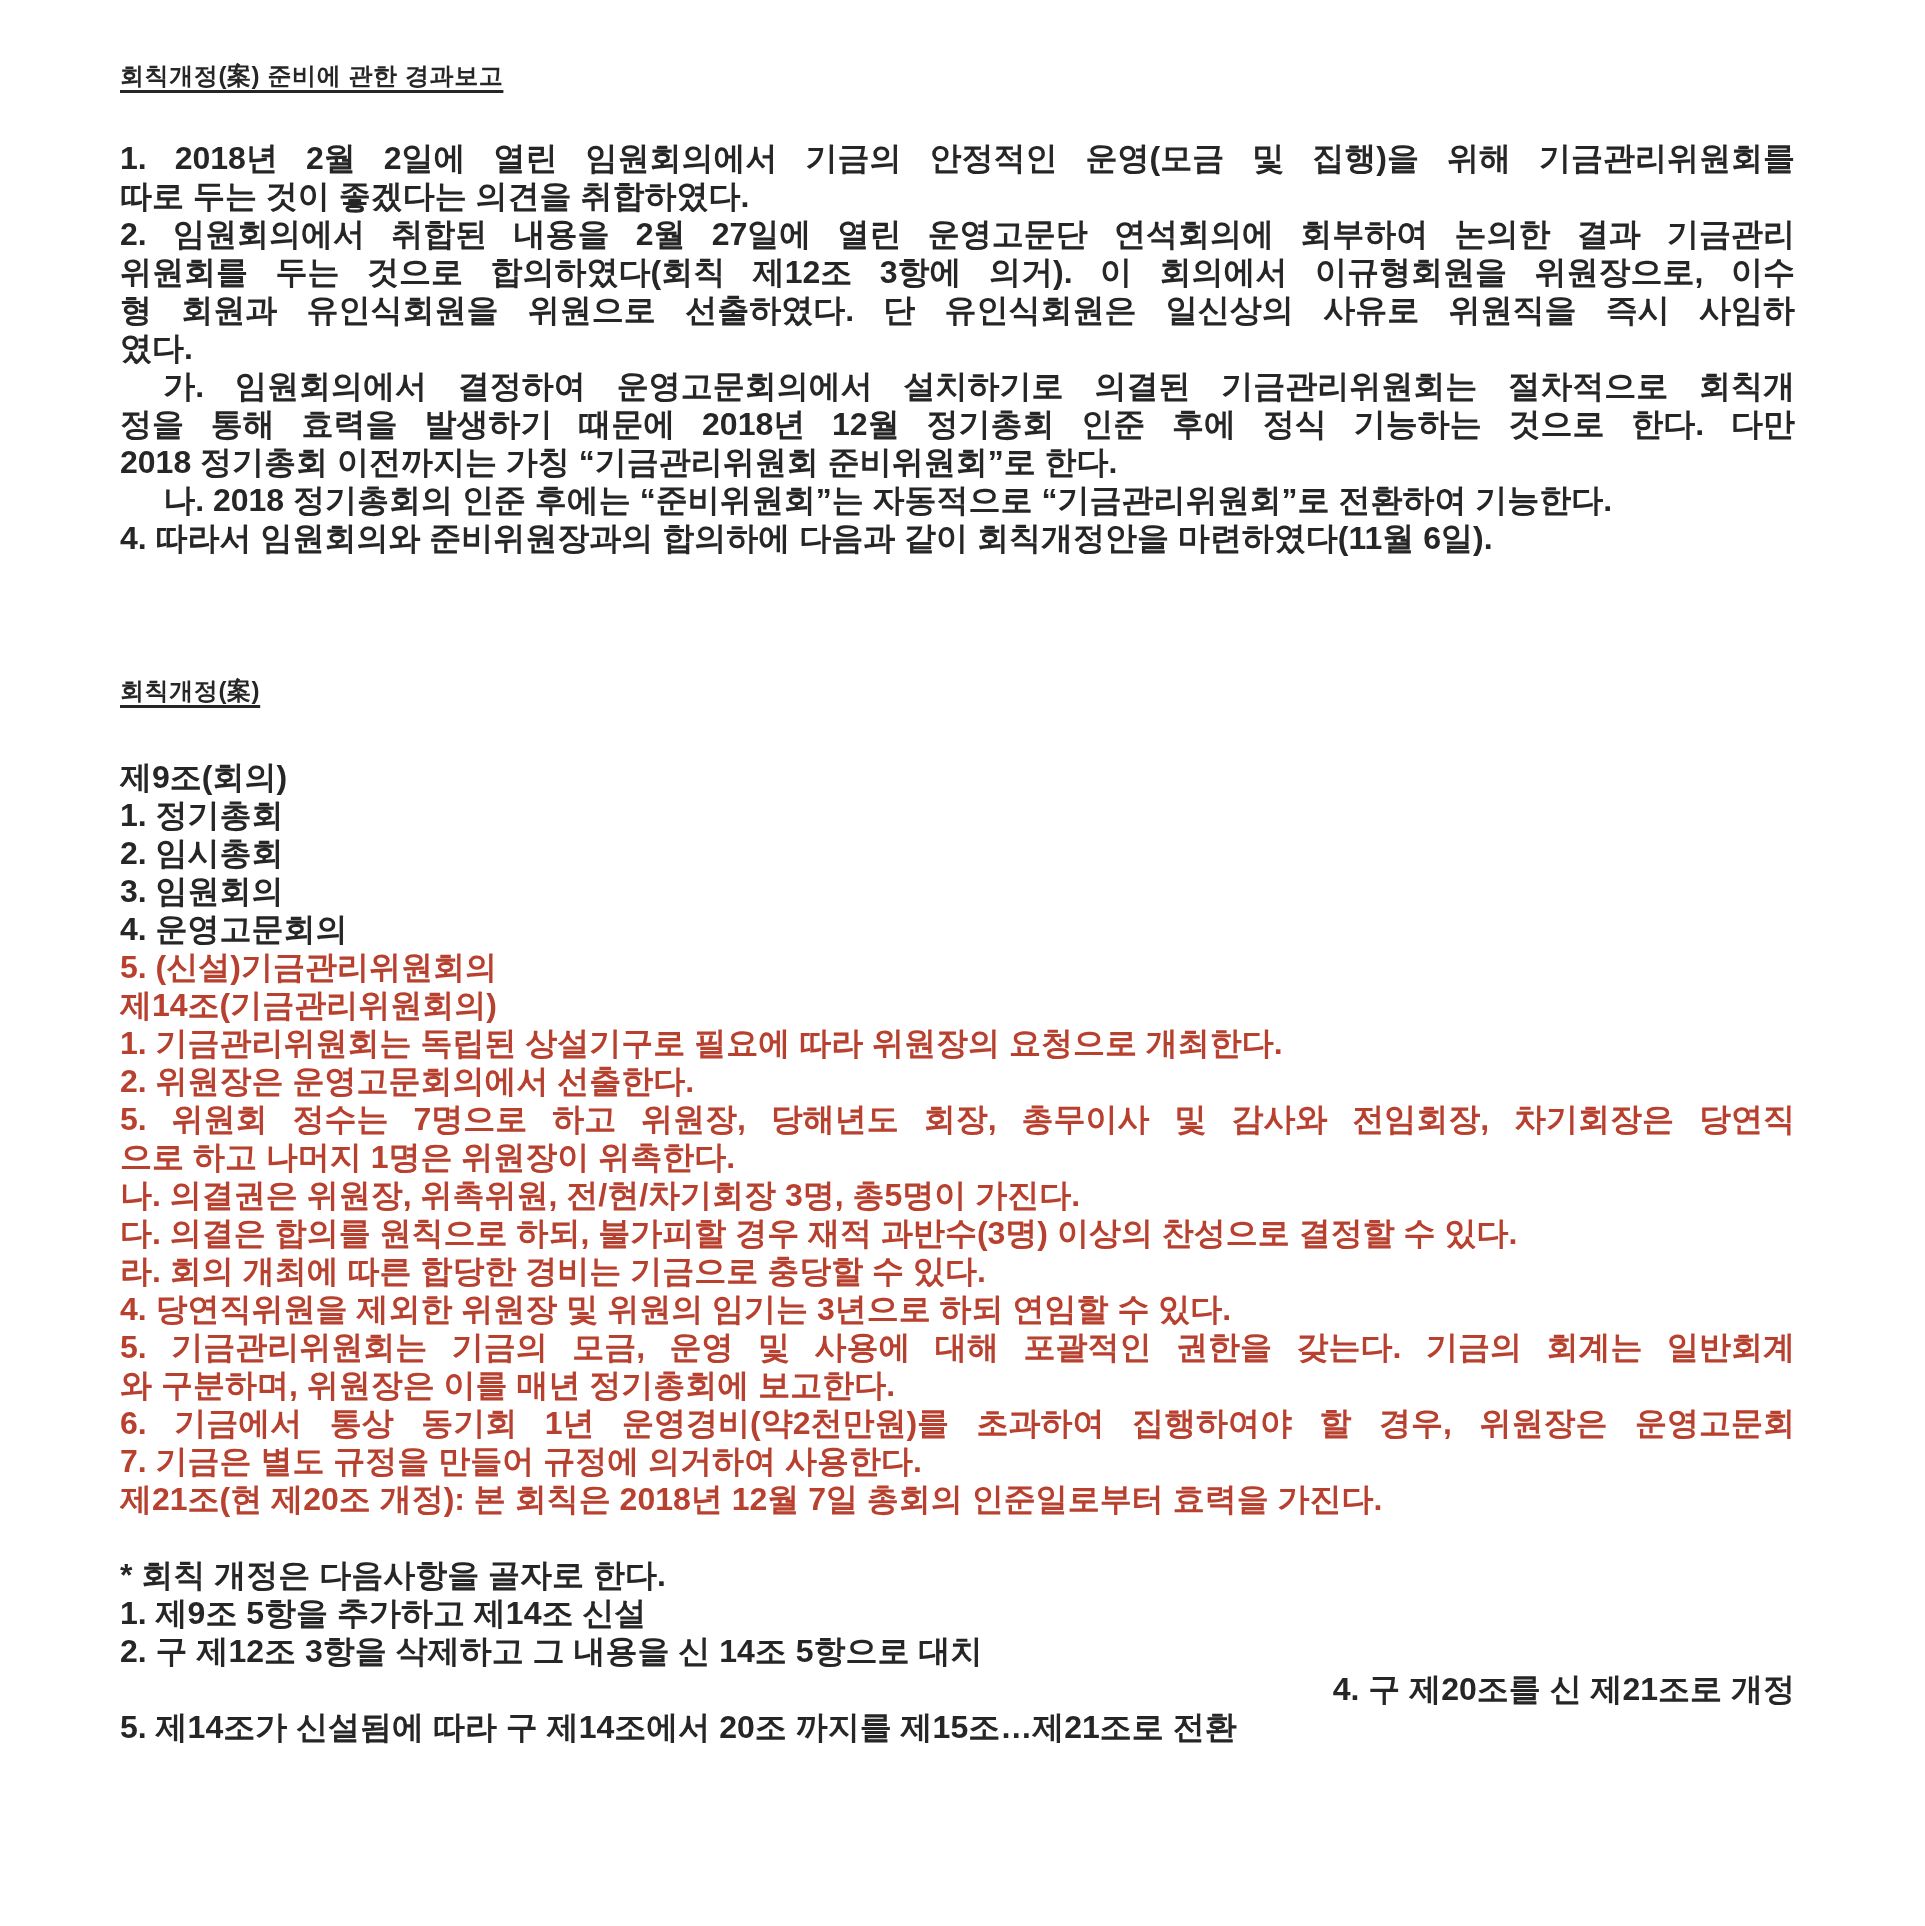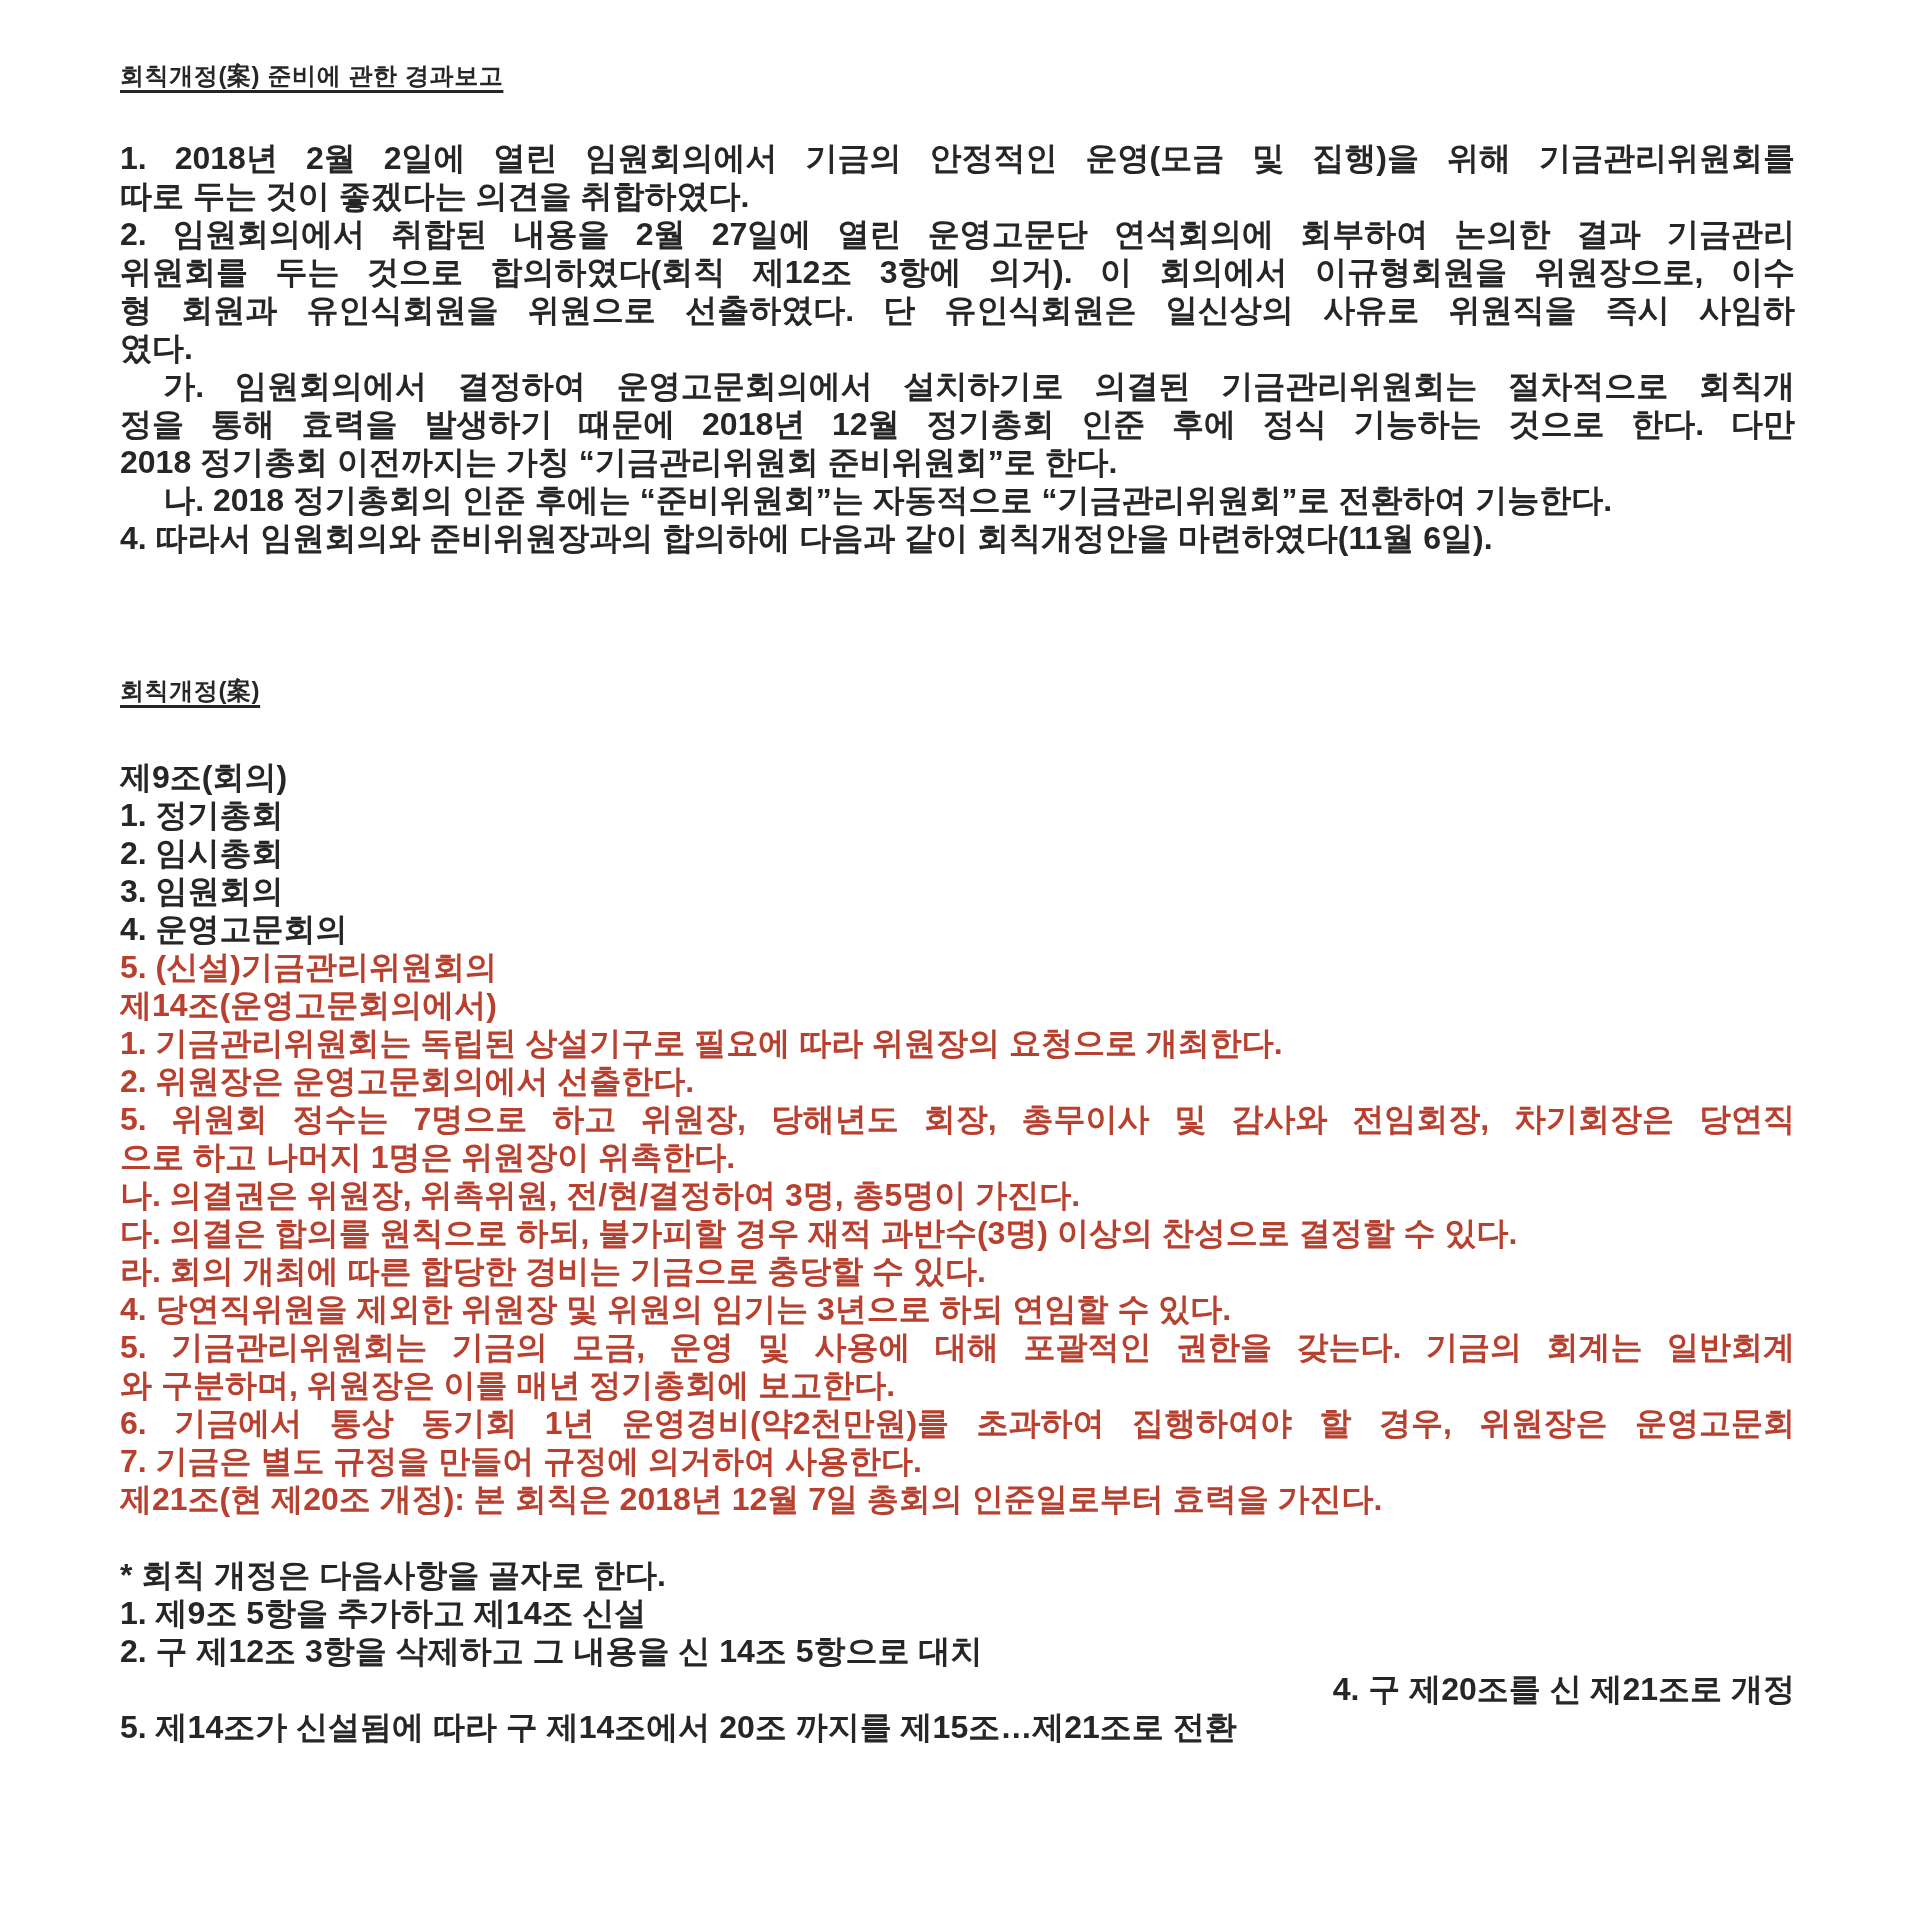--- a/index.html
+++ b/index.html
@@ -85,26 +85,26 @@
   <section>
     <h2 class="doc-title amendment-title">회칙개정(案)</h2>
     <div class="body-block">
 
     <p class="ln" style="color: rgb(38, 38, 38);">제9조(회의)</p>
         <p class="ln" style="color: rgb(38, 38, 38);">1. 정기총회</p>
         <p class="ln" style="color: rgb(38, 38, 38);">2. 임시총회</p>
         <p class="ln" style="color: rgb(38, 38, 38);">3. 임원회의</p>
         <p class="ln" style="color: rgb(38, 38, 38);">4. 운영고문회의</p>
         <p class="ln" style="color: rgb(184, 64, 47);">5. (신설)기금관리위원회의</p>
-        <p class="ln" style="color: rgb(184, 64, 47);">제14조(운영고문회의에서)</p>
+        <p class="ln" style="color: rgb(184, 64, 47);">제14조(기금관리위원회의)</p>
         <p class="ln" style="color: rgb(184, 64, 47);">1. 기금관리위원회는 독립된 상설기구로 필요에 따라 위원장의 요청으로 개최한다.</p>
         <p class="ln" style="color: rgb(184, 64, 47);">2. 위원장은 운영고문회의에서 선출한다.</p>
         <p class="ln fill" style="color: rgb(184, 64, 47);">5. 위원회 정수는 7명으로 하고 위원장, 당해년도 회장, 총무이사 및 감사와 전임회장, 차기회장은 당연직</p>
         <p class="ln" style="color: rgb(184, 64, 47);">으로 하고 나머지 1명은 위원장이 위촉한다.</p>
-        <p class="ln" style="color: rgb(184, 64, 47);">나. 의결권은 위원장, 위촉위원, 전/현/결정하여 3명, 총5명이 가진다.</p>
+        <p class="ln" style="color: rgb(184, 64, 47);">나. 의결권은 위원장, 위촉위원, 전/현/차기회장 3명, 총5명이 가진다.</p>
         <p class="ln" style="color: rgb(184, 64, 47);">다. 의결은 합의를 원칙으로 하되, 불가피할 경우 재적 과반수(3명) 이상의 찬성으로 결정할 수 있다.</p>
         <p class="ln" style="color: rgb(184, 64, 47);">라. 회의 개최에 따른 합당한 경비는 기금으로 충당할 수 있다.</p>
         <p class="ln" style="color: rgb(184, 64, 47);">4. 당연직위원을 제외한 위원장 및 위원의 임기는 3년으로 하되 연임할 수 있다.</p>
         <p class="ln fill" style="color: rgb(184, 64, 47);">5. 기금관리위원회는 기금의 모금, 운영 및 사용에 대해 포괄적인 권한을 갖는다. 기금의 회계는 일반회계</p>
         <p class="ln" style="color: rgb(184, 64, 47);">와 구분하며, 위원장은 이를 매년 정기총회에 보고한다.</p>
         <p class="ln fill" style="color: rgb(184, 64, 47);">6. 기금에서 통상 동기회 1년 운영경비(약2천만원)를 초과하여 집행하여야 할 경우, 위원장은 운영고문회</p>
         <p class="ln" style="color: rgb(184, 64, 47);">7. 기금은 별도 규정을 만들어 규정에 의거하여 사용한다.</p>
         <p class="ln" style="color: rgb(184, 64, 47);">제21조(현 제20조 개정): 본 회칙은 2018년 12월 7일 총회의 인준일로부터 효력을 가진다.</p>
       </div>
   </section>

